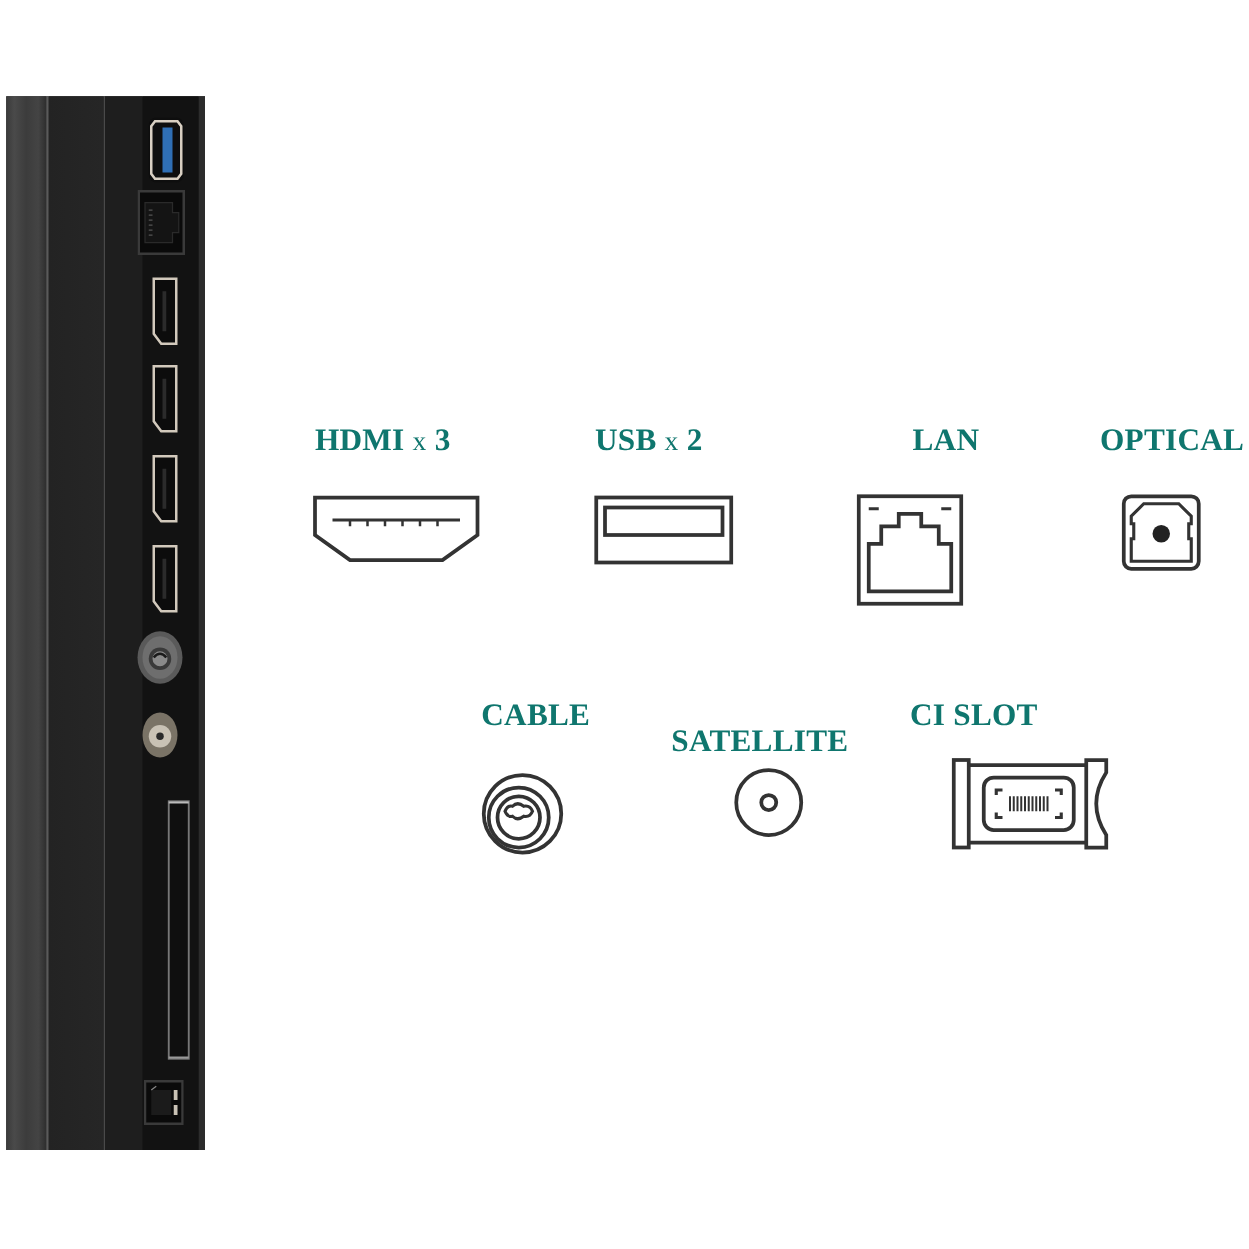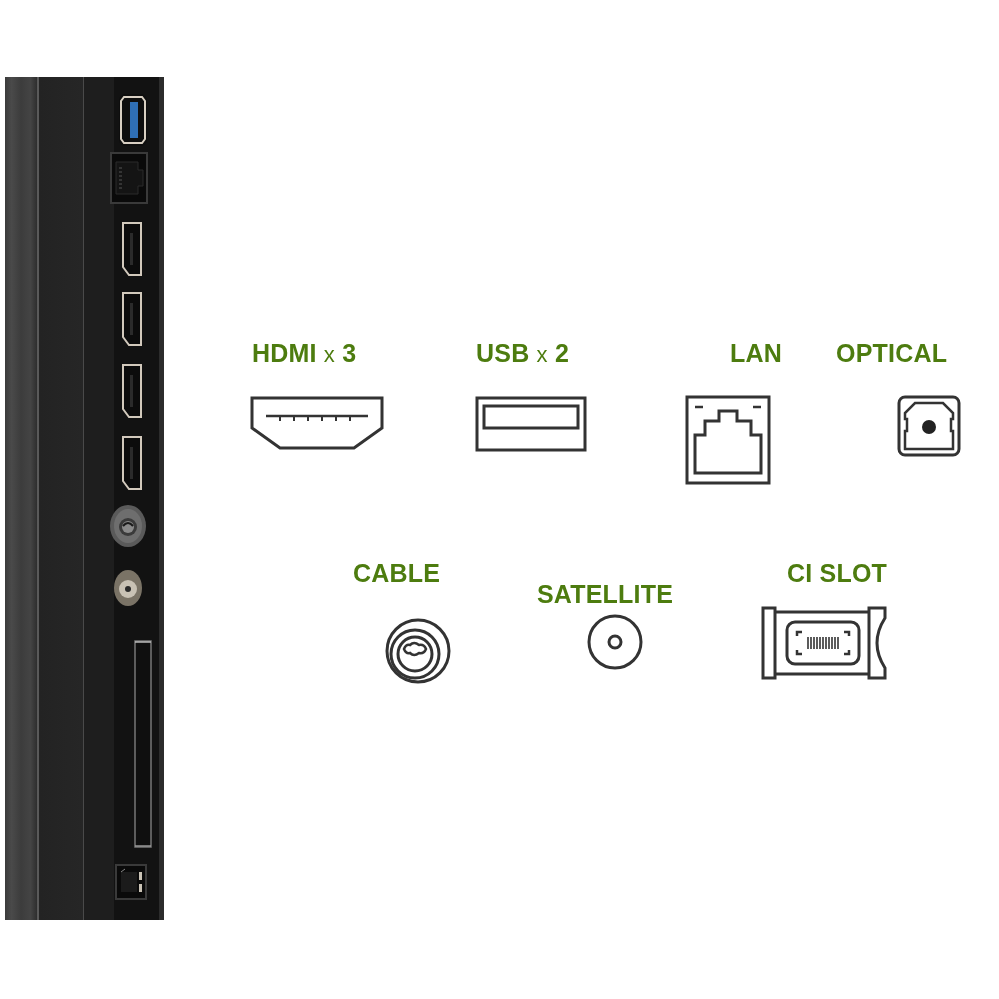--- a/index.html
+++ b/index.html
@@ -12,22 +12,22 @@
   .s1 { left:0; width:32px; background:linear-gradient(90deg,#3a3a3a,#4a4a4a 20%,#3c3c3c 50%,#444 80%,#2e2e2e); }
   .s2 { left:32px; width:2px; background:#5a5a5a; }
   .s3 { left:34px; width:44px; background:linear-gradient(90deg,#232323,#262626); }
   .s4 { left:78px; width:1px; background:#4a4a4a; }
   .s5 { left:79px; width:30px; background:#1e1e1e; }
   .s6 { left:109px; width:45px; background:#121212; }
   .s7 { left:154px; width:5px; background:#2c2c2c; }
 
   .port { position:absolute; }
   .label {
-    position:absolute; font-weight:bold; font-size:25px; color:#4d7c0f;
-    white-space:nowrap; letter-spacing:0.2px;
+    position:absolute; font-weight:bold; font-size:25px; color:#0f766e;
+    white-space:nowrap; letter-spacing:0.2px;font-family:Liberation Serif, serif;
   }
   .label .mult { font-weight:normal; font-size:22px; }
   .icon { position:absolute; }
 </style>
 </head>
 <body>
 
 <div class="panel">
   <div class="strip s1"></div>
   <div class="strip s2"></div>
@@ -133,48 +133,48 @@
 <div class="label" style="left:730px;top:339px">
   <span>LAN</span>
 </div>
 <svg class="icon" style="left:685px;top:395px" width="86" height="90" viewBox="0 0 86 90">
   <rect x="2" y="2" width="82" height="86" fill="none" stroke="#333" stroke-width="3"></rect>
   <line x1="10" y1="12" x2="18" y2="12" stroke="#333" stroke-width="2.5"></line>
   <line x1="68" y1="12" x2="76" y2="12" stroke="#333" stroke-width="2.5"></line>
   <path d="M10 78 V40 H20 V26 H34 V16 H52 V26 H66 V40 H76 V78 Z" fill="none" stroke="#333" stroke-width="3"></path>
 </svg>
 
-<div class="label" style="left:836px;top:339px">
+<div class="label" style="left:880px;top:339px">
   <span>OPTICAL</span>
 </div>
 <svg class="icon" style="left:897px;top:395px" width="66" height="64" viewBox="0 0 66 64">
   <rect x="2" y="2" width="60" height="58" rx="6" fill="none" stroke="#333" stroke-width="3"></rect>
   <path d="M18 8 H46 L56 18 V24 H54 V36 H56 V54 H8 V36 H10 V24 H8 V18 Z" fill="none" stroke="#333" stroke-width="2.5"></path>
   <circle cx="32" cy="32" r="7" fill="#222"></circle>
 </svg>
 
-<div class="label" style="left:353px;top:559px">
+<div class="label" style="left:385px;top:559px">
   <span>CABLE</span>
 </div>
 <svg class="icon" style="left:384px;top:616px" width="68" height="70" viewBox="0 0 68 70">
   <circle cx="34" cy="35" r="31" fill="none" stroke="#333" stroke-width="3"></circle>
   <circle cx="31" cy="38" r="24" fill="none" stroke="#333" stroke-width="3"></circle>
   <circle cx="31" cy="38" r="17" fill="none" stroke="#333" stroke-width="3"></circle>
   <path d="M20 33 Q22 28 26 29 Q30 25 35 29 Q40 28 42 33 Q40 38 35 37 Q30 41 26 37 Q22 38 20 33 Z" fill="none" stroke="#333" stroke-width="2.5"></path>
 </svg>
 
 <div class="label" style="left:537px;top:580px">
   <span>SATELLITE</span>
 </div>
 <svg class="icon" style="left:586px;top:613px" width="58" height="58" viewBox="0 0 58 58">
   <circle cx="29" cy="29" r="26" fill="none" stroke="#333" stroke-width="3"></circle>
   <circle cx="29" cy="29" r="6" fill="none" stroke="#333" stroke-width="3"></circle>
 </svg>
 
-<div class="label" style="left:787px;top:559px">
+<div class="label" style="left:728px;top:559px">
   <span>CI SLOT</span>
 </div>
 <svg class="icon" style="left:761px;top:604px" width="130" height="78" viewBox="0 0 130 78">
   <rect x="2" y="4" width="12" height="70" fill="none" stroke="#333" stroke-width="3"></rect>
   <line x1="14" y1="8" x2="108" y2="8" stroke="#333" stroke-width="3"></line>
   <line x1="14" y1="70" x2="108" y2="70" stroke="#333" stroke-width="3"></line>
   <path d="M108 4 H124 V14 Q108 39 124 64 V74 H108 Z" fill="none" stroke="#333" stroke-width="3"></path>
   <rect x="26" y="18" width="72" height="42" rx="8" fill="none" stroke="#333" stroke-width="3"></rect>
   <path d="M36 32 V28 H41 M83 28 H88 V32 M36 46 V50 H41 M83 50 H88 V46" fill="none" stroke="#333" stroke-width="2.5"></path>
   <g stroke="#333" stroke-width="1.6">

